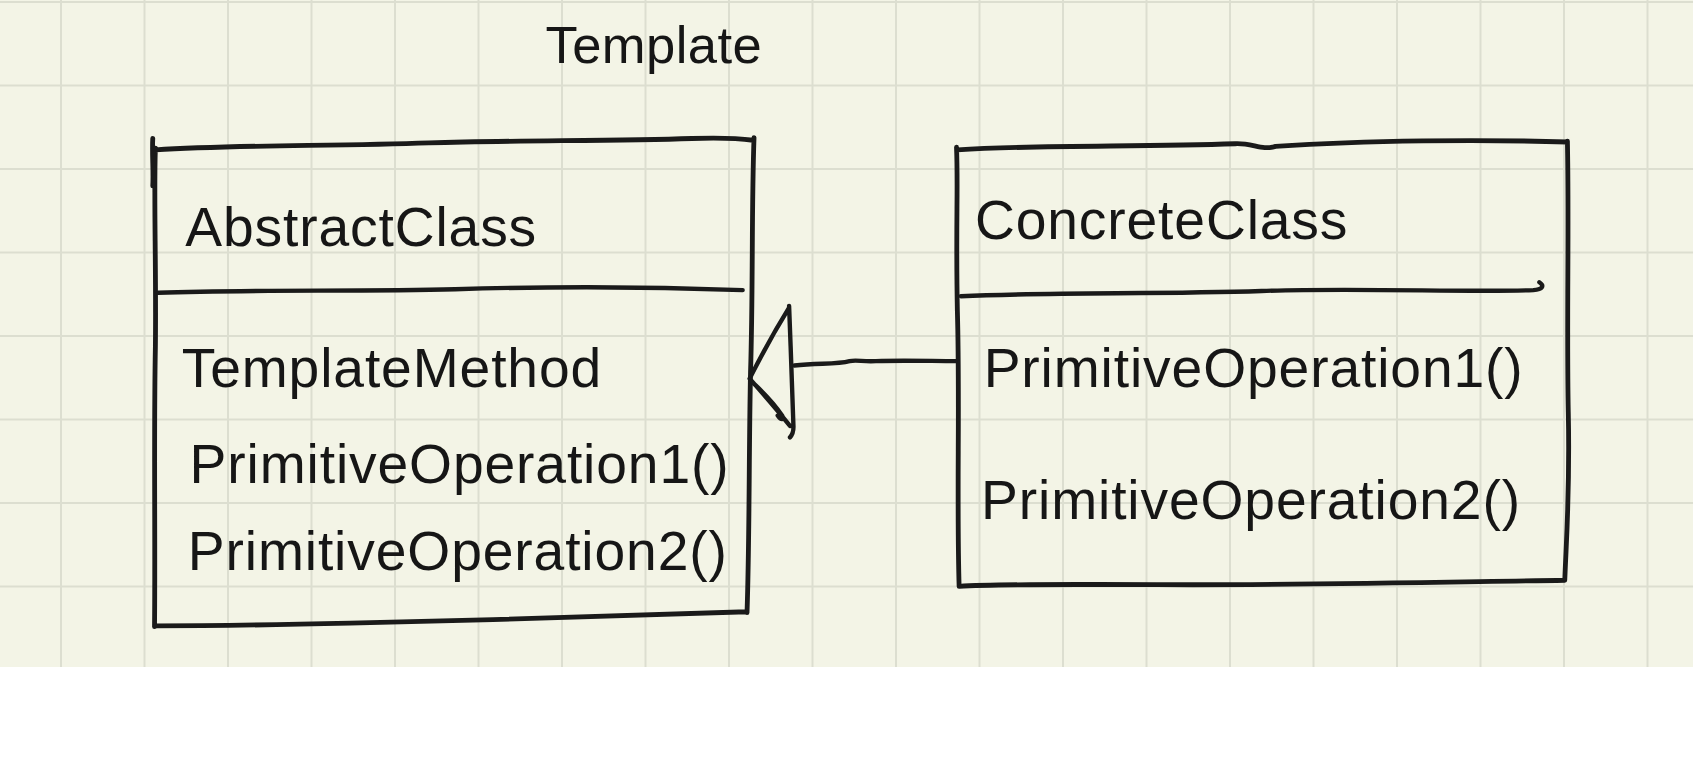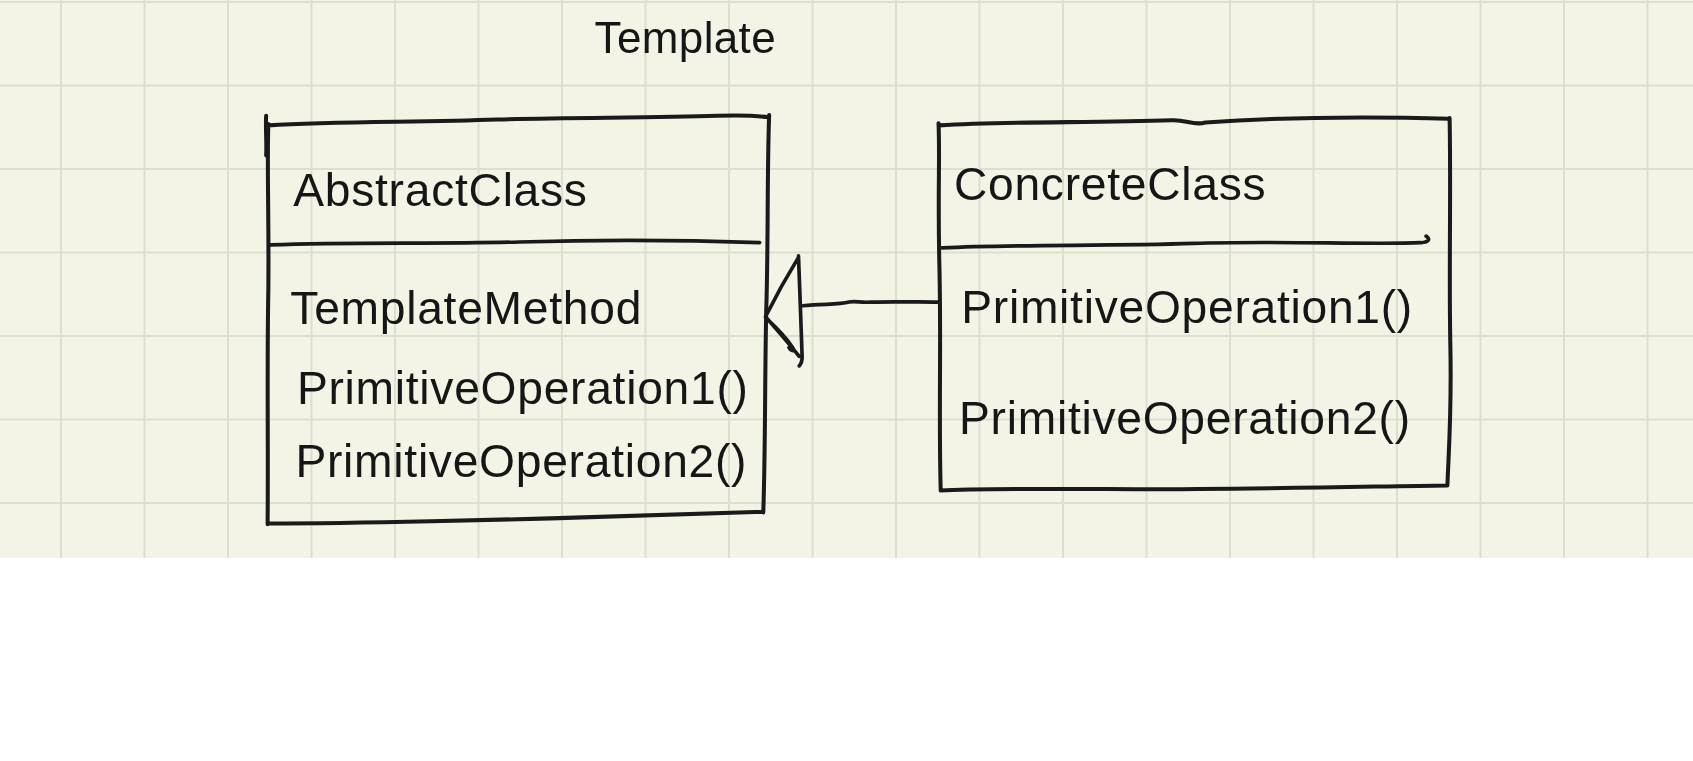--- a/index.html
+++ b/index.html
@@ -8,21 +8,21 @@
   }
   body {
     width: 1693px;
     height: 761px;
     overflow: hidden;
     font-family: "Liberation Sans", sans-serif;
   }
   .canvas {
     position: relative;
     width: 1693px;
-    height: 558px;
+    height: 667px;
     background-color: #f3f4e6;
     background-image:
       linear-gradient(to right, #dcded0 2px, transparent 2px),
       linear-gradient(to bottom, #dcded0 2px, transparent 2px);
     background-size: 83.5px 83.5px, 83.5px 83.5px;
     background-position: 60px 0px, 0px 1px;
   }
   .canvas > svg {
     position: absolute;
     left: 0;

